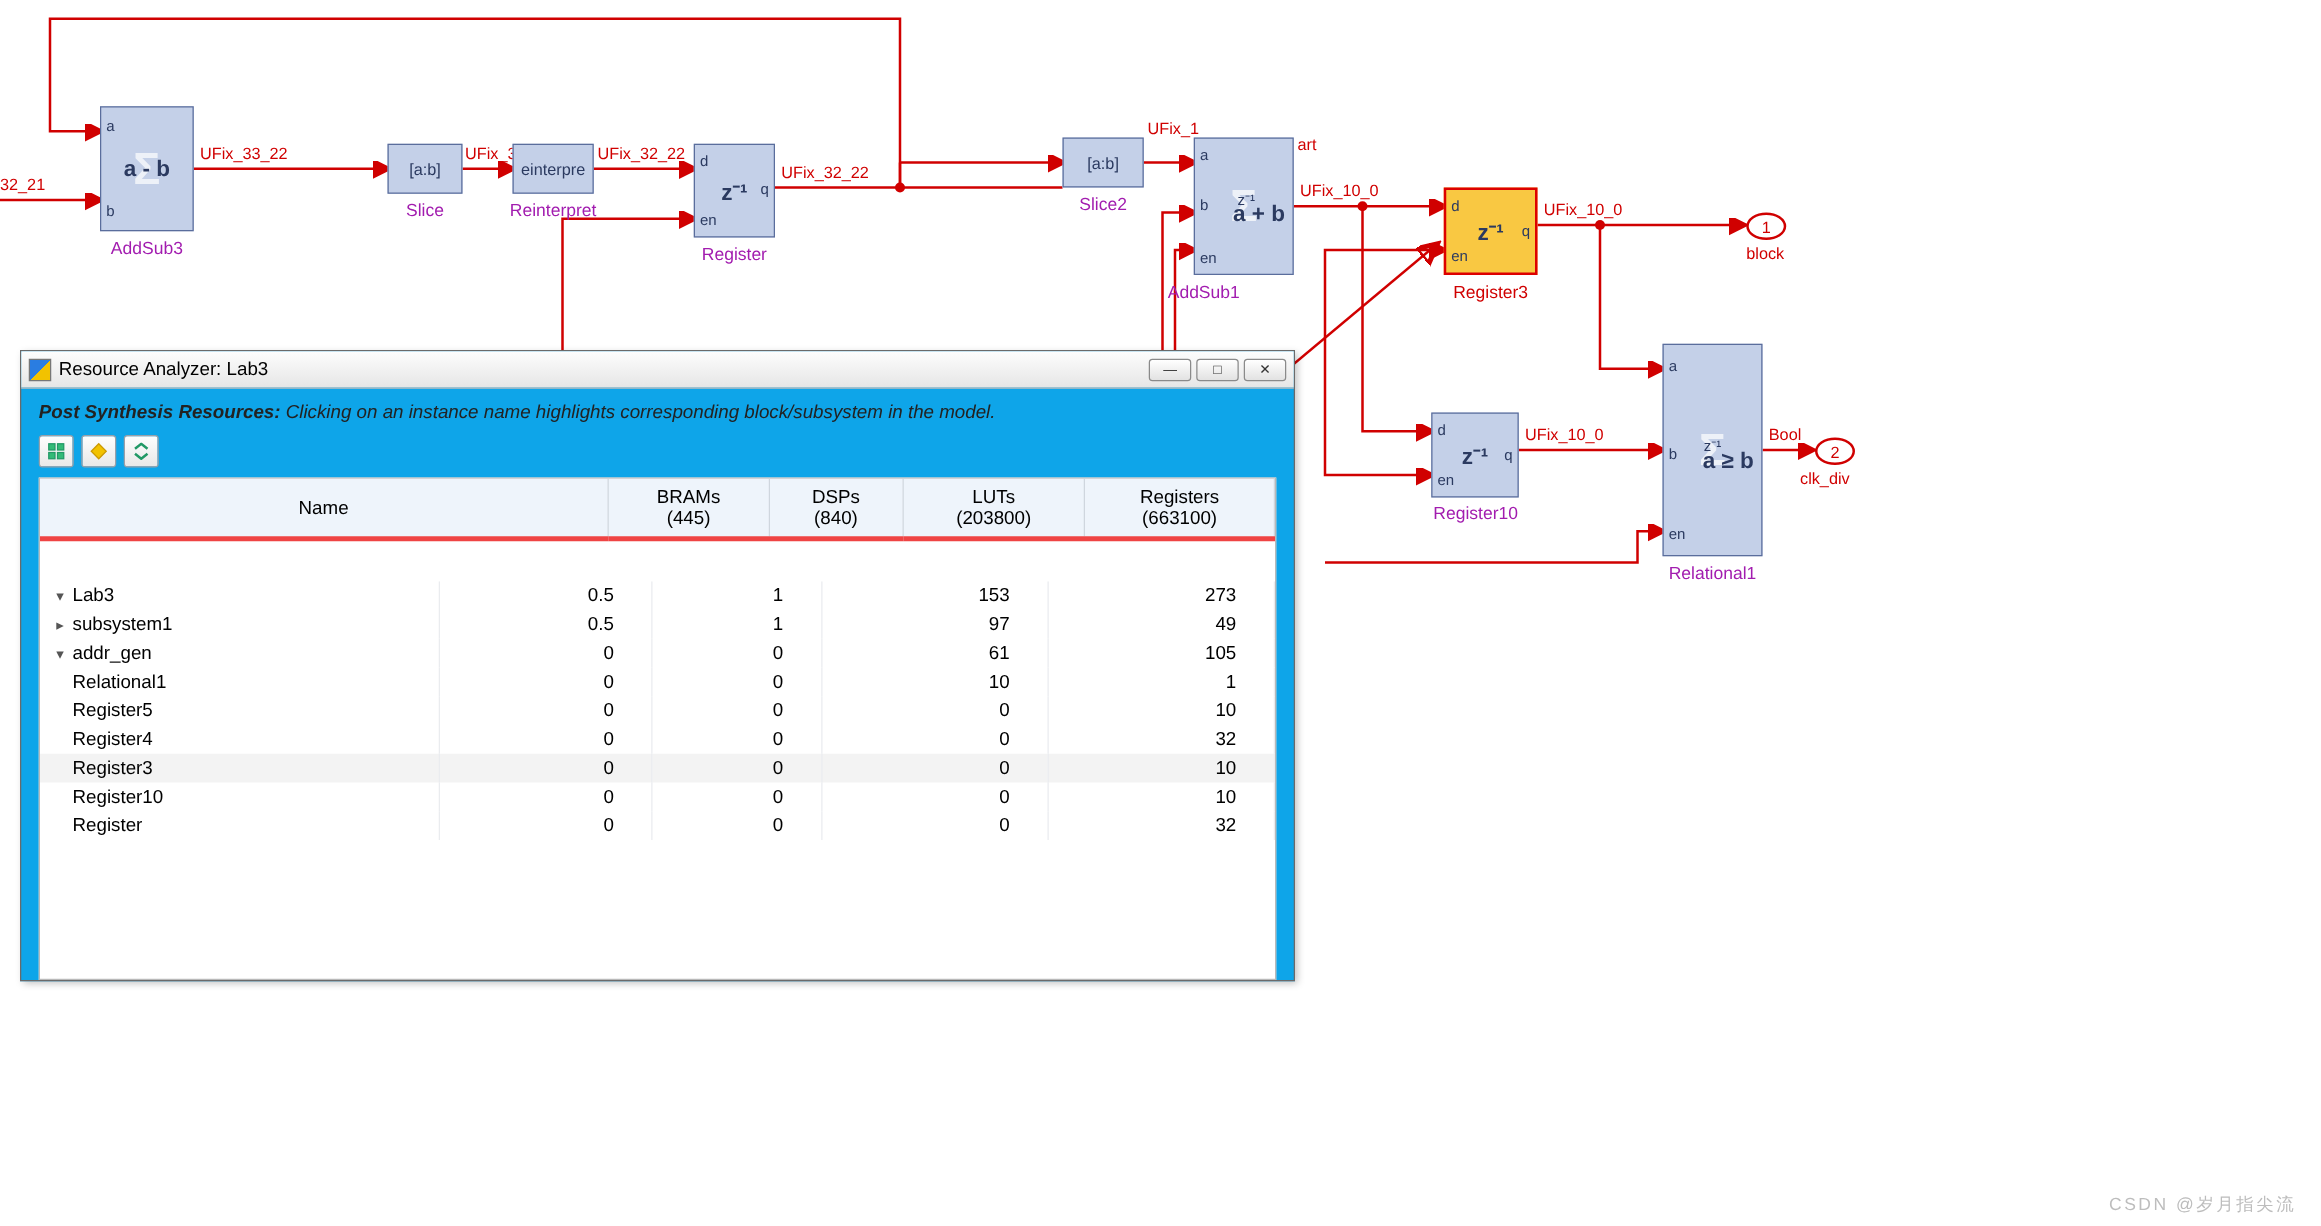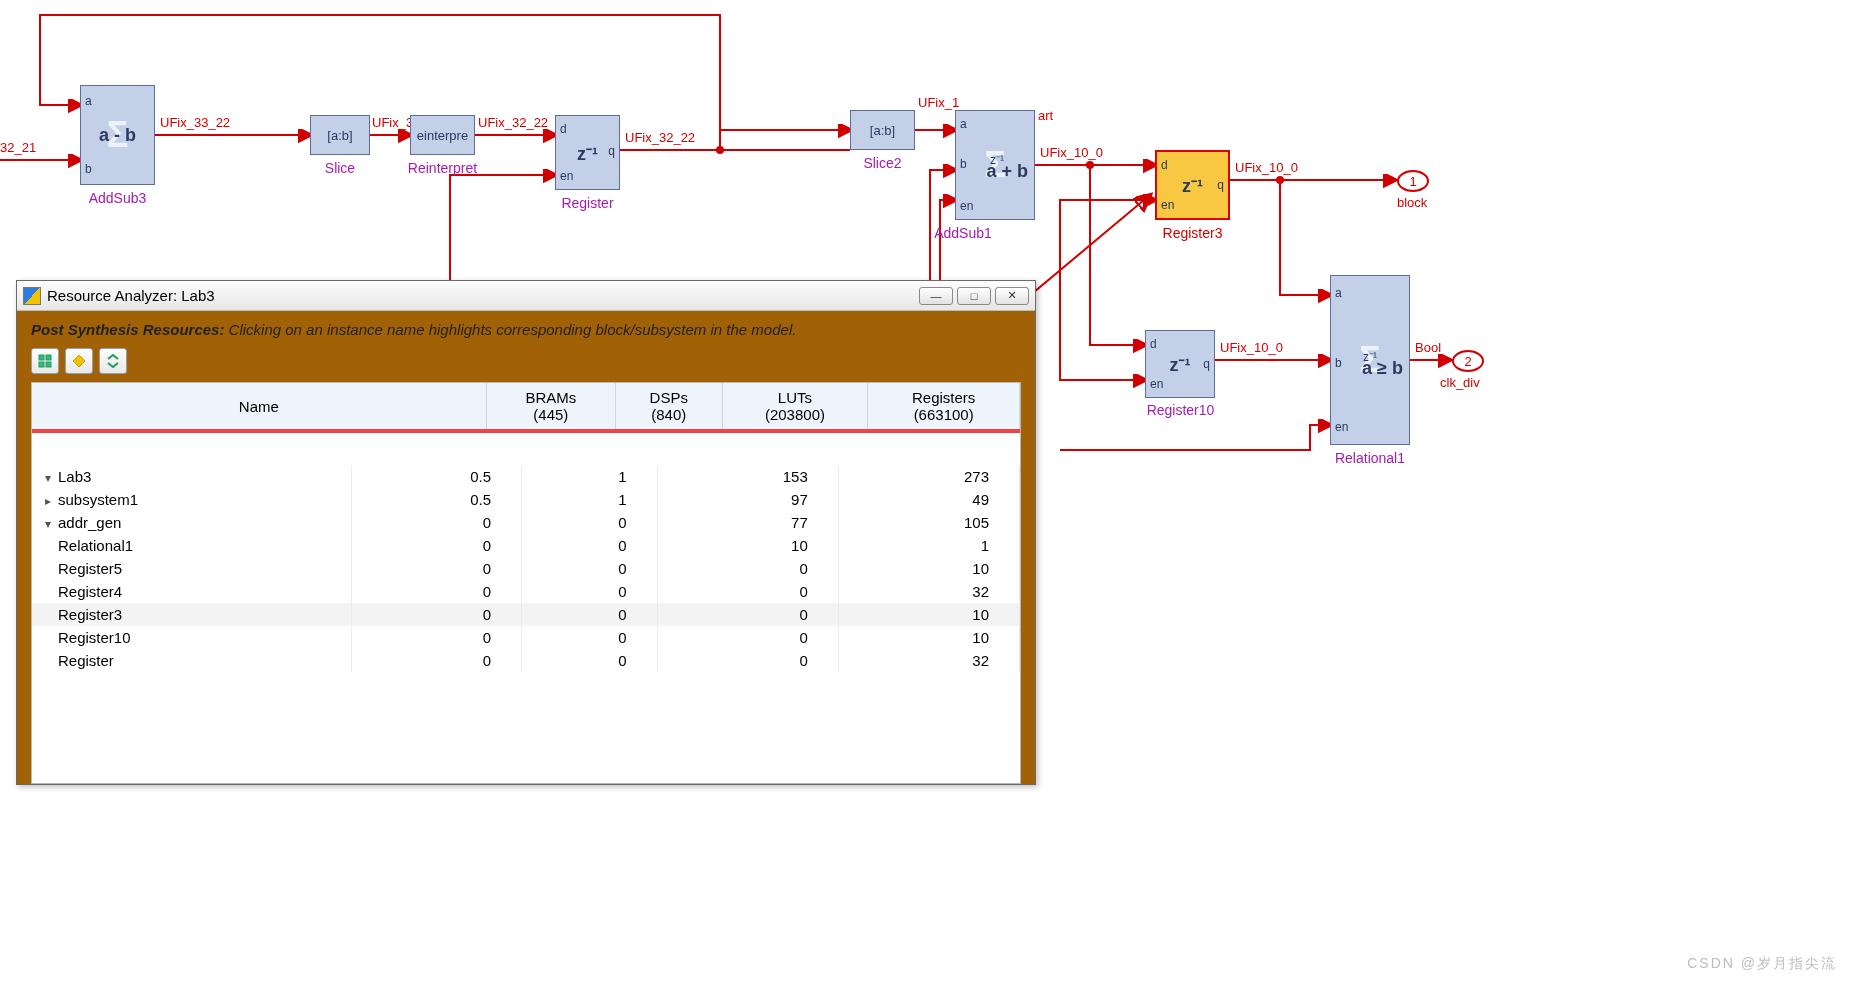--- a/index.html
+++ b/index.html
@@ -90,21 +90,21 @@
   }
   svg.wires .arrow { fill: #d00000; }
   
   .dialog {
     position: absolute;
     left: 16px;
     top: 280px;
     width: 1020px;
     height: 505px;
     border: 1px solid #6a6a6a;
-    background: #a16207;
+    background: #0ea5e9;
     box-shadow: 2px 2px 6px rgba(0,0,0,.25);
     display: flex;
     flex-direction: column;
   }
   .titlebar {
     height: 30px;
     background: linear-gradient(#fdfdfd,#e6e6e6);
     border-bottom: 1px solid #bcbcbc;
     display: flex;
     align-items: center;
@@ -414,21 +414,21 @@
               <td class="ind1"><span class="twist">▸</span>subsystem1</td>
               <td class="num">0.5</td>
               <td class="num">1</td>
               <td class="num">97</td>
               <td class="num">49</td>
             </tr>
             <tr>
               <td class="ind1"><span class="twist">▾</span>addr_gen</td>
               <td class="num">0</td>
               <td class="num">0</td>
-              <td class="num">77</td>
+              <td class="num">61</td>
               <td class="num">105</td>
             </tr>
             <tr>
               <td class="ind2"><span class="twist"></span>Relational1</td>
               <td class="num">0</td>
               <td class="num">0</td>
               <td class="num">10</td>
               <td class="num">1</td>
             </tr>
             <tr>

